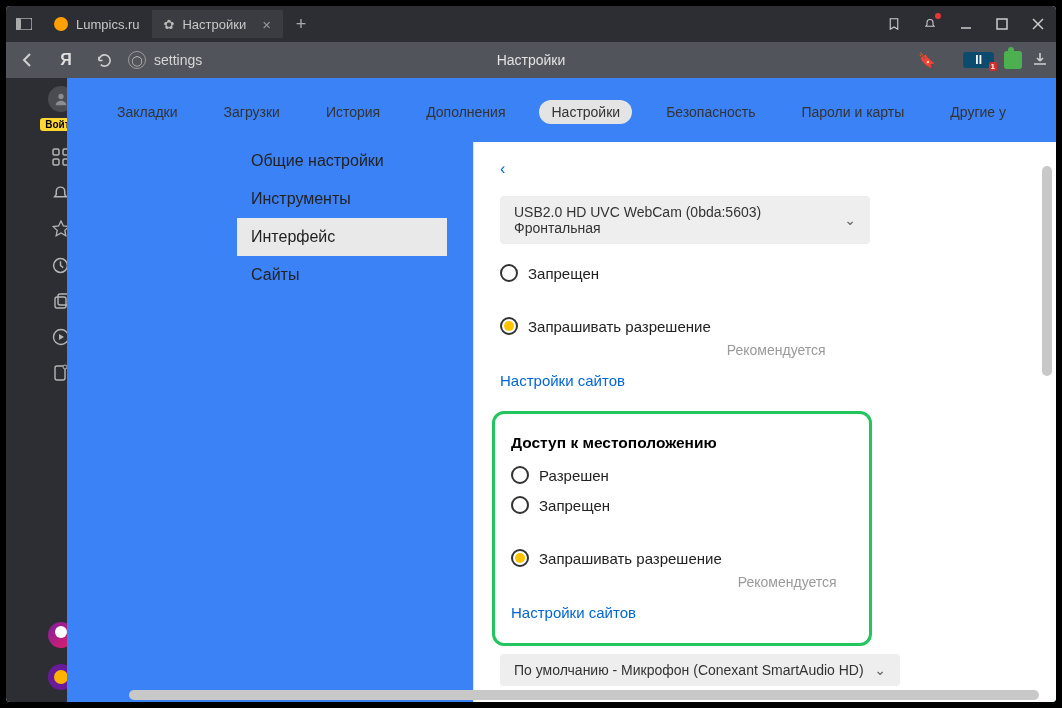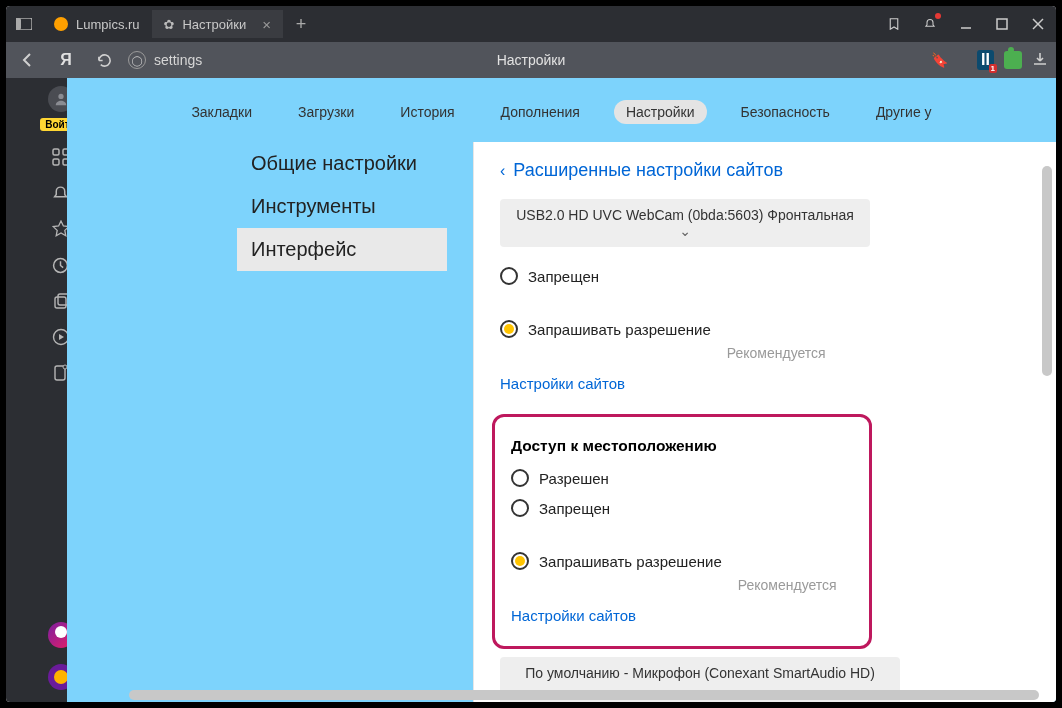--- a/index.html
+++ b/index.html
@@ -15,58 +15,58 @@
 .win-controls .titlebar-btn svg { width: 12px; height: 12px; }
 .bell-dot { position: relative; }
 .bell-dot::after { content:''; position:absolute; top:7px; right:7px; width:6px; height:6px; background:#e53935; border-radius:50%; }
 
 .addrbar { height: 36px; background: #51545b; display: flex; align-items: center; color: #d6d6d6; padding: 0 8px; gap: 10px; }
 .addr-icon { width: 28px; display:flex; align-items:center; justify-content:center; color:#d0d0d0; }
 .addr-url { display:flex; align-items:center; gap:8px; flex:0 0 auto; }
 .addr-url .shield { width:18px; height:18px; border-radius:50%; border:1px solid #9a9a9a; display:flex; align-items:center; justify-content:center; font-size:10px; color:#ccc; }
 .addr-title { position:absolute; left:50%; transform:translateX(-50%); color:#e2e2e2; font-size:14px; }
 .addr-right { margin-left:auto; display:flex; align-items:center; gap:10px; }
-.ext-badge { background:#0c4a6e; border-radius:3px; padding:1px 4px; font-size:16px; font-weight:bold; color:#fff; position:relative; }
+.ext-badge { background:#0c4a6e; border-radius:3px; padding:1px 12px; font-size:12px; font-weight:bold; color:#fff; position:relative; }
 .ext-badge::after { content:attr(data-count); position:absolute; right:-3px; bottom:-3px; background:#d32f2f; color:#fff; font-size:8px; padding:0 2px; border-radius:2px;}
 .puzzle { width:18px; height:18px; background:#4caf50; border-radius:3px; position:relative;}
 .puzzle::before{content:'';position:absolute;top:-4px;left:4px;width:6px;height:6px;background:#4caf50;border-radius:50%;}
 
 .main { display:flex; height: calc(100% - 72px); }
 .leftbar { width: 61px; background: #2c2e33; display:flex; flex-direction:column; align-items:center; padding-top:8px; gap:16px;padding-left:48px; }
 .leftbar .avatar { width:26px; height:26px; border-radius:50%; background:#4a4c52; display:flex; align-items:center; justify-content:center; }
 .leftbar .login-tag { background:#ffd633; color:#000; font-size:10px; font-weight:bold; padding:1px 5px; border-radius:3px; margin-top:-10px; }
 .leftbar .side-icon { color:#b5b5b5; width:20px; height:20px; display:flex; align-items:center; justify-content:center; }
 .leftbar .spacer { flex:1; }
 .leftbar .bot1 { width:26px; height:26px; border-radius:50%; background:linear-gradient(135deg,#7b1fa2,#e91e63); position:relative; }
 .leftbar .bot1::after{content:'';position:absolute;top:4px;left:7px;width:12px;height:12px;border-radius:50%;background:#fff;}
 .leftbar .bot2 { width:26px; height:26px; border-radius:50%; background:#6a1b9a; position:relative;}
 .leftbar .bot2::after{content:'';position:absolute;top:6px;left:6px;width:14px;height:14px;border-radius:50%;background:#ffb300;}
 
-.content { flex:1; background:#7dd3fc; position:relative; overflow:hidden; }
+.content { flex:1; background:#3b82f6; position:relative; overflow:hidden; }
 .nav-tabs { display:flex; gap:22px; padding: 22px 0 18px 0; justify-content:center; color:#333; font-size:14px; }
 .nav-tab { padding:4px 12px; border-radius:20px; cursor:pointer; }
 .nav-tab.active { background:#e4e4e4; }
 
 .body { display:flex; padding: 0 0 0 170px; gap:26px; height: calc(100% - 64px); }
 .sidebar { width:210px; }
 .search-box { background:#e9e9e9; padding:10px 14px; color:#888; font-size:15px; border-radius:2px; margin-bottom:6px; }
-.side-item { padding:10px 14px; font-size:20px; color:#222; cursor:pointer; }
+.side-item { padding:10px 14px; font-size:16px; color:#222; cursor:pointer; }
 .side-item.sel { background:#e9e9e9; }
 
 .panel { flex:1; background:#fff; border-left:1px solid #e6e6e6; padding: 18px 18px 18px 26px; overflow:hidden; position:relative; }
 .breadcrumb { color:#0066d6; font-size:18px; display:flex; align-items:center; gap:8px; margin-bottom:18px; }
 .breadcrumb .chev { font-size:16px; }
-.selectbox { background:#eee; padding:8px 14px; border-radius:4px; display:flex; align-items:center; justify-content:space-between; width:370px; font-size:14px; color:#333; margin-bottom:14px;flex-direction:column; }
+.selectbox { background:#eee; padding:8px 14px; border-radius:4px; display:flex; align-items:center; justify-content:space-between; width:370px; font-size:14px; color:#333; margin-bottom:14px; }
 .radio-row { display:flex; align-items:center; gap:10px; padding:6px 0; font-size:15px; color:#222; }
 .radio { width:18px; height:18px; border:2px solid #333; border-radius:50%; display:inline-flex; align-items:center; justify-content:center; flex-shrink:0;}
 .radio.on::after { content:''; width:10px; height:10px; background:#ffc400; border-radius:50%; }
 .rec { color:#9a9a9a; margin-left:6px; font-size:14px;margin-top:48px; }
 .link { color:#0066d6; font-size:15px; padding:8px 0; display:inline-block; }
 .section-title { font-weight:bold; font-size:15.5px; color:#000; margin-top:8px; margin-bottom:8px;}
-.highlight { border:3px solid #be185d; border-radius:12px; padding:12px 16px 14px; margin:14px 0 8px -8px; width: 380px; }
+.highlight { border:3px solid #22c55e; border-radius:12px; padding:12px 16px 14px; margin:14px 0 8px -8px; width: 380px; }
 
 .vscroll { position:absolute; right:4px; top:88px; width:10px; height: calc(100% - 98px); background:transparent;}
 .vscroll .thumb { position:absolute; top:0; left:0; width:10px; height:210px; background:#c8c8c8; border-radius:5px; }
 .hscroll { position:absolute; left:62px; right:18px; bottom:2px; height:10px; }
 .hscroll .thumb { position:absolute; left:0; top:0; height:10px; width:910px; background:#c8c8c8; border-radius:5px;}
 </style>
 </head>
 <body>
 
 <div class="frame">
@@ -203,34 +203,35 @@
     </div>
 
     <div class="content">
       <div class="nav-tabs">
         <div class="nav-tab">Закладки</div>
         <div class="nav-tab">Загрузки</div>
         <div class="nav-tab">История</div>
         <div class="nav-tab">Дополнения</div>
         <div class="nav-tab active">Настройки</div>
         <div class="nav-tab">Безопасность</div>
+        <div class="nav-tab">Пароли и карты</div>
         <div class="nav-tab">Другие у</div>
       </div>
 
       <div class="body">
         <div class="sidebar">
           <div class="side-item">Общие настройки</div>
           <div class="side-item">Инструменты</div>
           <div class="side-item sel">Интерфейс</div>
+          <div class="side-item">Сайты</div>
         </div>
 
         <div class="panel">
           <div class="breadcrumb">
             <span class="chev">‹</span>
-            <span>Расширенные настройки сайтов</span>
           </div>
 
           <div class="selectbox">
             <span>USB2.0 HD UVC WebCam (0bda:5603) Фронтальная</span>
             <span style="color:#666;">⌄</span>
           </div>
           <div class="radio-row">
             <span class="radio"></span>
             <span>Запрещен</span>
           </div>

